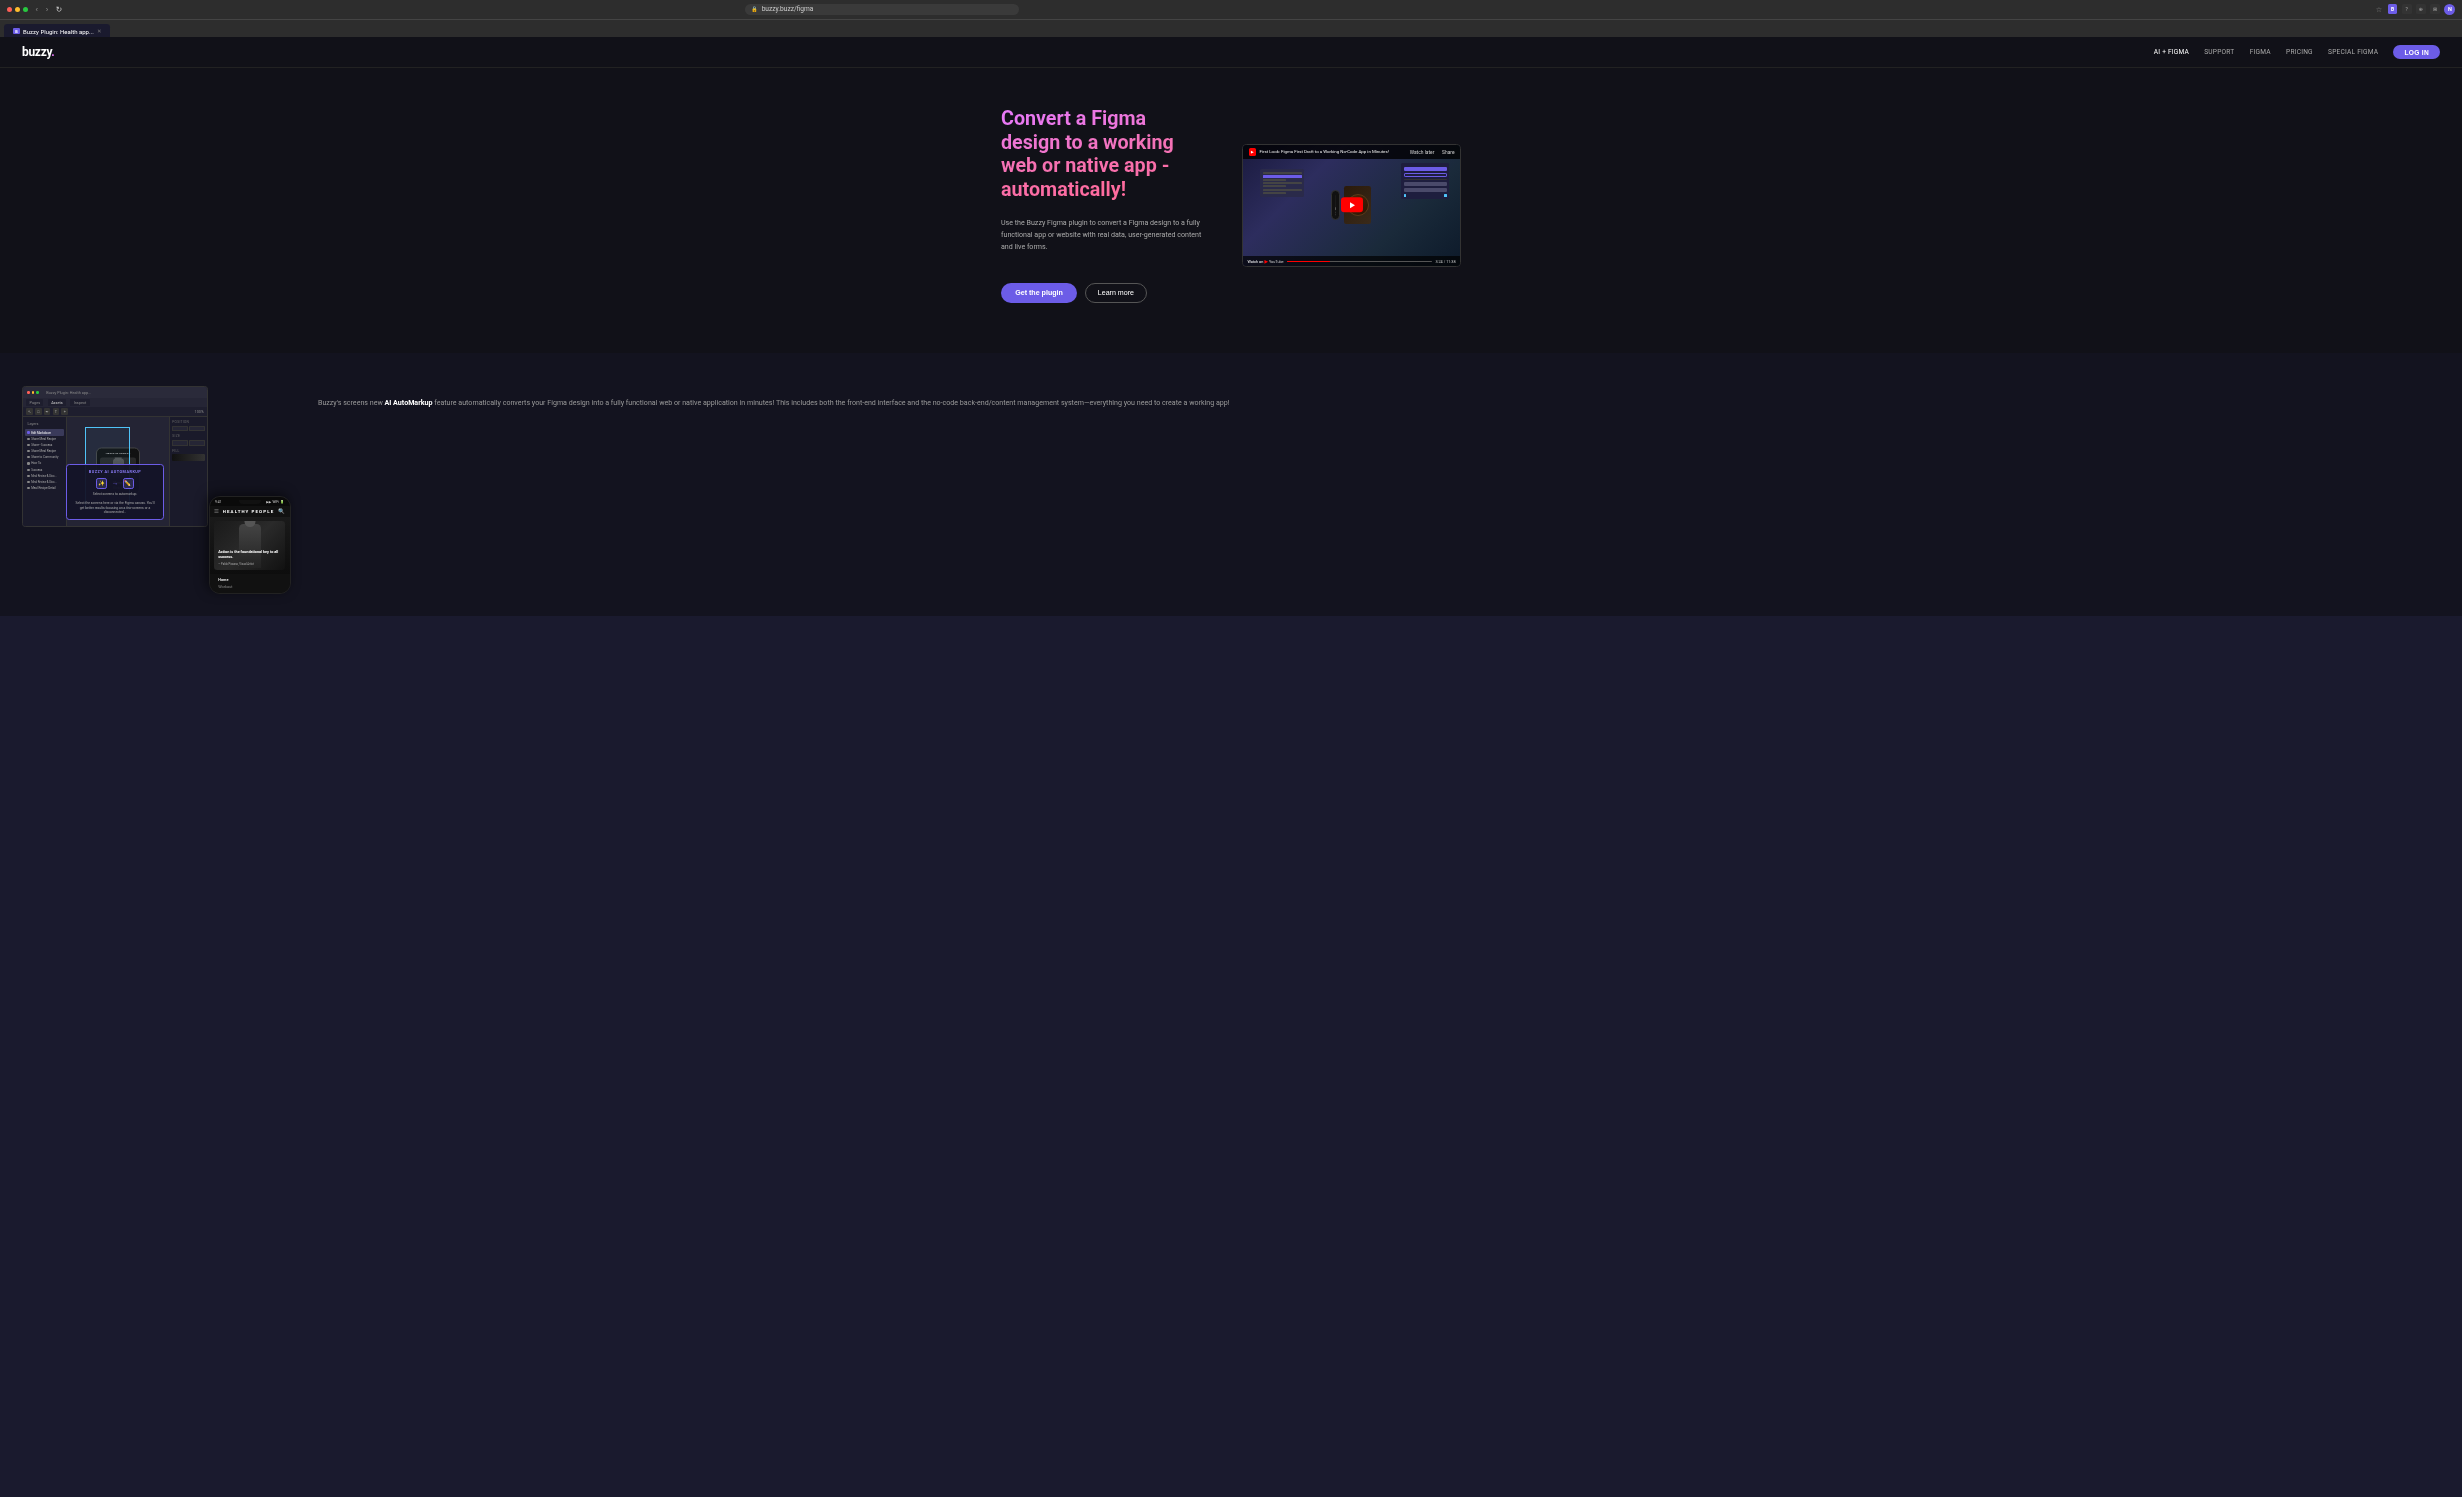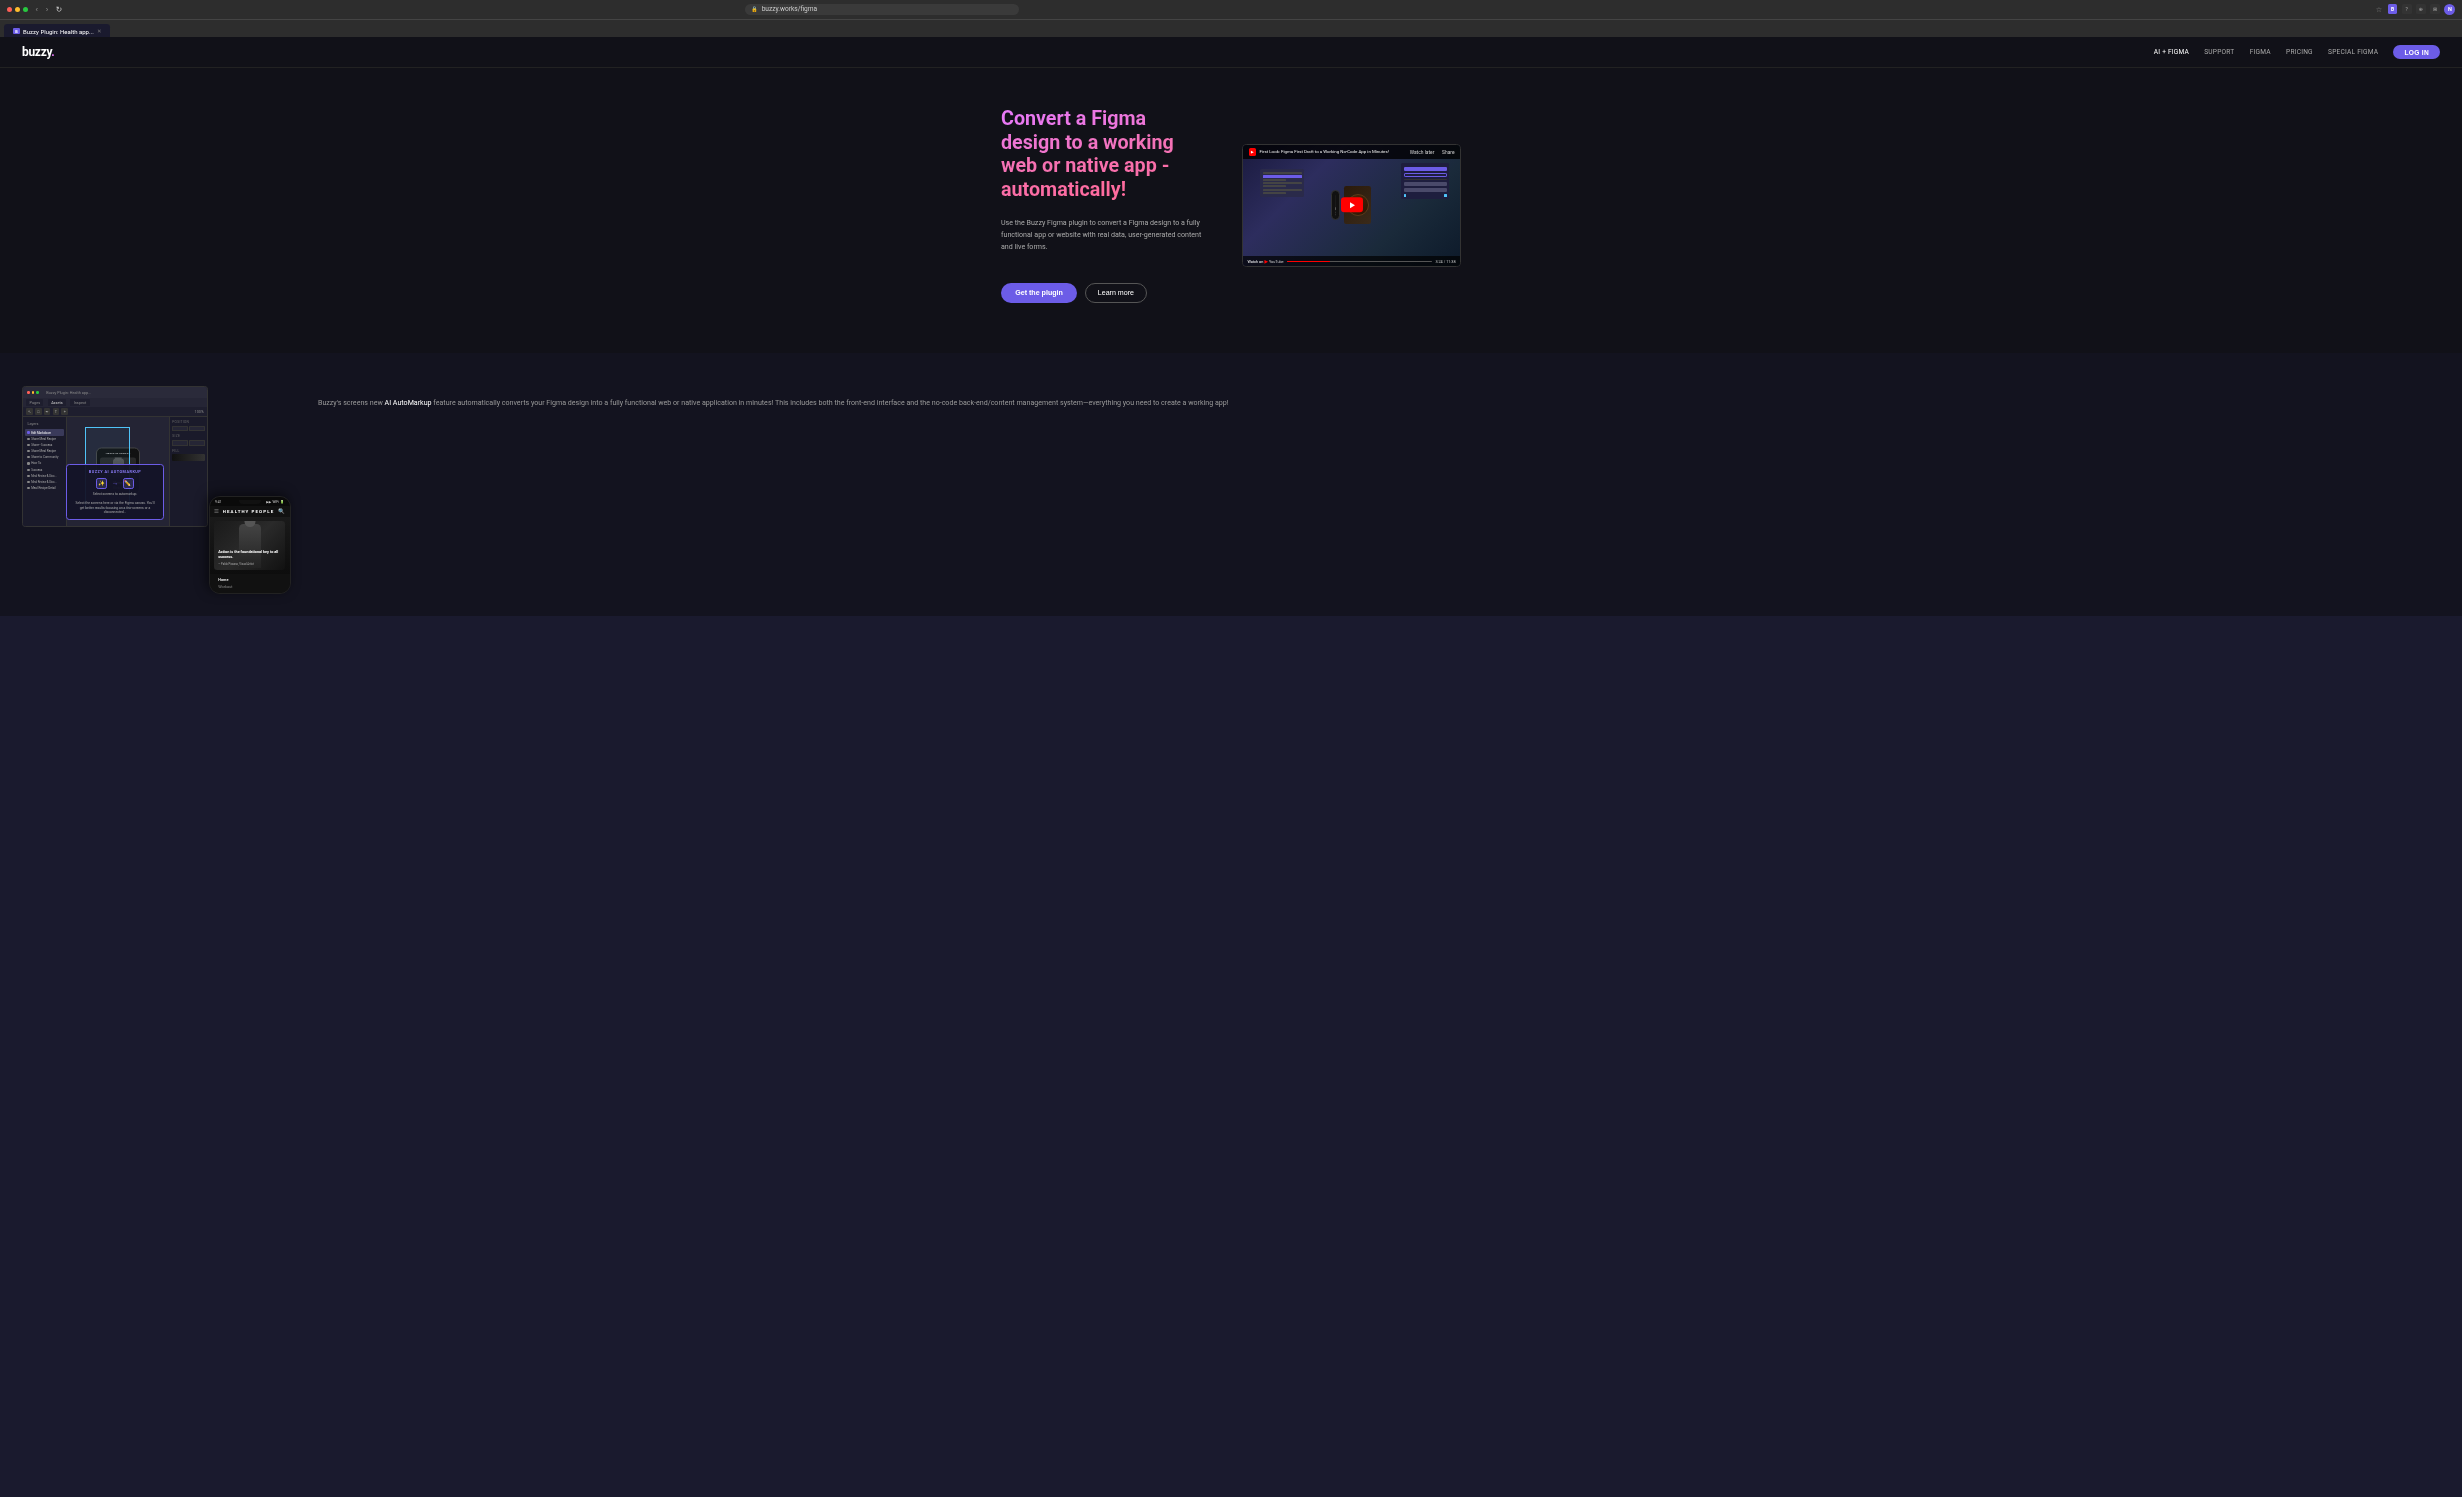--- a/index.html
+++ b/index.html
@@ -652,21 +652,21 @@
       margin-bottom: 11px;
     }
     .how-it-works-p {
       font-size: 7.1px;
       color: #999;
       line-height: 1.7;
       margin-bottom: 8.8px;
     }
     .how-it-works-p strong {
       color: #fff;
-      font-weight: 400;
+      font-weight: 700;
       text-align: right;
     }
 
     
     .demo-wrapper {
       position: relative;
       width: 263px;
       height: 197px;
       flex-shrink: 0;
     }
@@ -680,21 +680,21 @@
     <div class="browser-dot dot-yellow"></div>
     <div class="browser-dot dot-green"></div>
   </div>
   <div class="browser-nav-btns">
     <button class="nav-btn">‹</button>
     <button class="nav-btn">›</button>
     <button class="nav-btn active">↻</button>
   </div>
   <div class="address-bar">
     <span class="lock-icon">🔒</span>
-    <span>buzzy.works/figma</span>
+    <span>buzzy.buzz/figma</span>
   </div>
   <div class="browser-actions">
     <span class="browser-action-icon">☆</span>
     <div class="ext-icon" style="background:#6c5ce7">
         <span style="color:white;font-size:4.9px;font-weight:bold">B</span>
       </div>
     <div class="ext-icon" style="background:#333">
         <span style="color:#aaa;font-size:4.9px">?</span>
       </div>
     <div class="ext-icon" style="background:#333">

